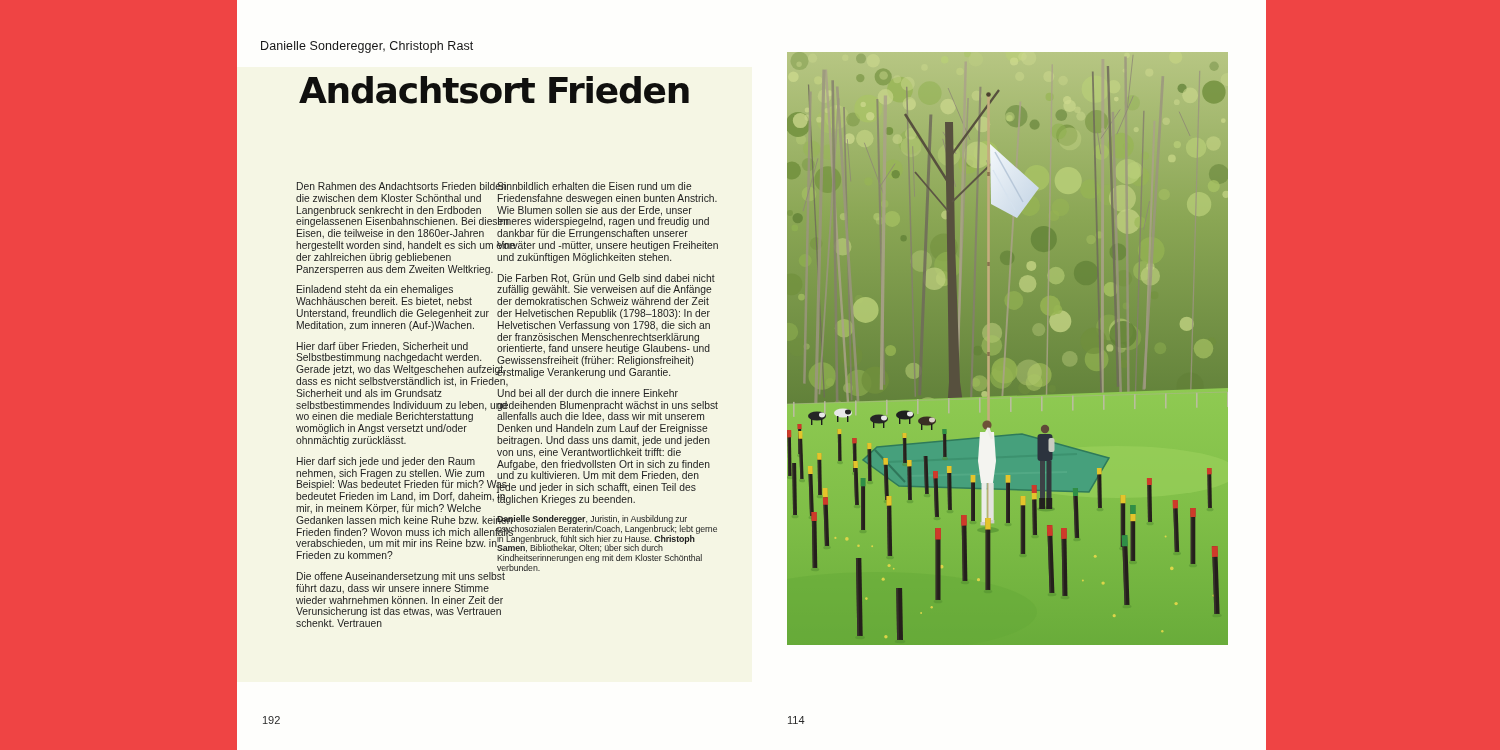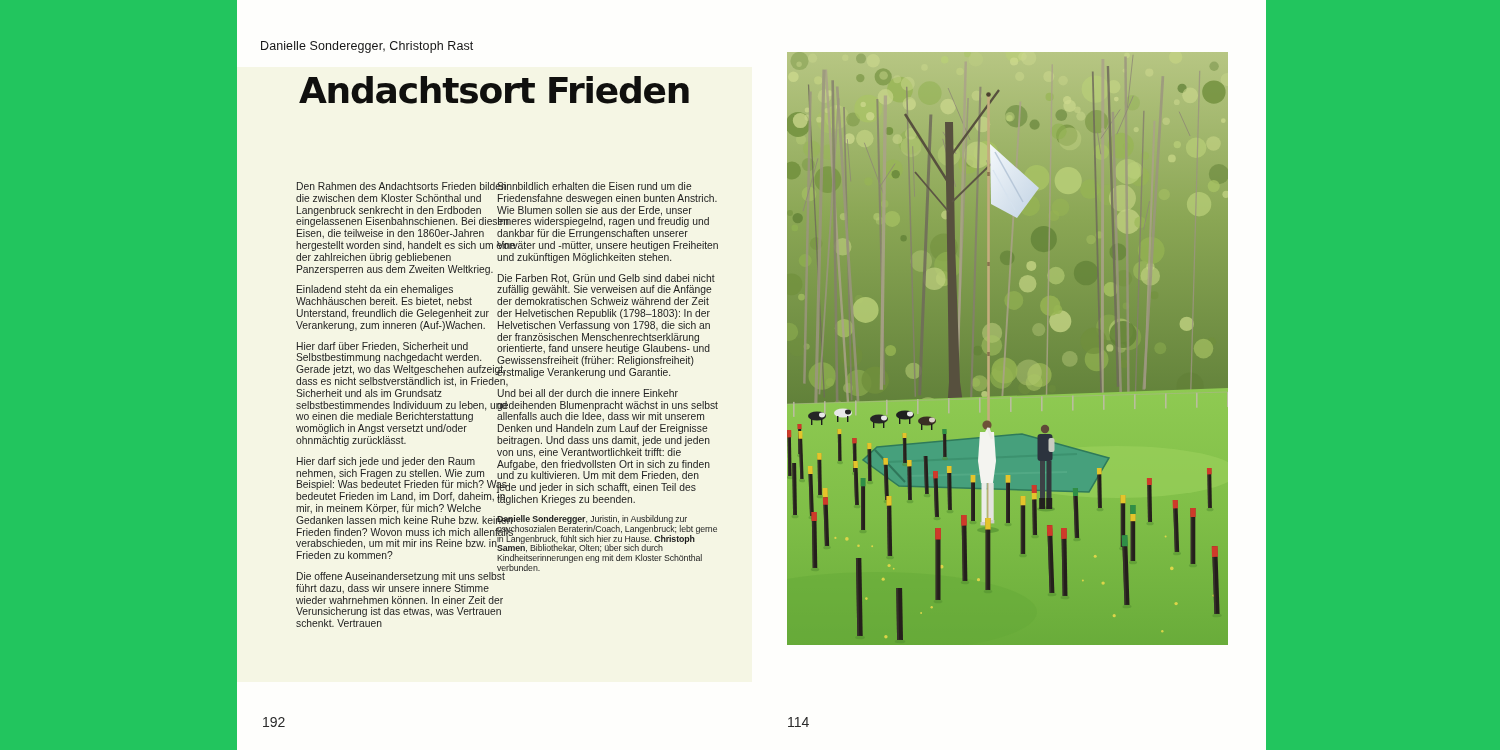--- a/index.html
+++ b/index.html
@@ -1,47 +1,47 @@
 <!DOCTYPE html>
 <html><head>
 <meta charset="utf-8">
 <style>
   html,body{margin:0;padding:0;background:#000;}
-  .stage{position:relative;width:1500px;height:750px;background:#22c55e;overflow:hidden;
+  .stage{position:relative;width:1500px;height:750px;background:#ef4444;overflow:hidden;
          font-family:"Liberation Sans",sans-serif;color:#1b1b1b;}
   .spread{position:absolute;left:237px;top:0;width:1029px;height:750px;background:#fefefc;}
   .cream-panel{position:absolute;left:0;top:67px;width:515px;height:615px;background:#f5f6e4;}
   .author-line{position:absolute;left:23px;top:39px;font-size:12.5px;letter-spacing:.1px;color:#161616;}
   .page-title{position:absolute;left:0;top:70px;width:515px;text-align:center;
               font-family:"DejaVu Sans","Liberation Sans",sans-serif;font-weight:700;
               font-size:36px;letter-spacing:-1.2px;color:#10100e;}
   .col{position:absolute;top:181px;width:222px;font-size:10.3px;line-height:11.8px;color:#222;}
   .col p{margin:0 0 9px 0;}
   .col-1{left:23px;margin-left:36px;}
   .col-2{left:260px;}
   .bio{font-size:8.8px;line-height:9.9px;letter-spacing:-.1px;margin-top:12px;color:#1d1d1d;}
   .bio b{font-weight:700;margin-top:8px;}
-  .pagenum{position:absolute;font-size:14px;color:#2a2a2a;}
+  .pagenum{position:absolute;font-size:11px;color:#2a2a2a;}
   .pagenum-left{left:25px;top:714px;}
   .pagenum-right{left:550px;top:714px;}
   .photo{position:absolute;left:550px;top:52px;width:441px;height:593px;}
   svg{display:block;}
 </style>
 </head>
 <body>
 
 <div class="stage">
   <div class="spread">
 
     <div class="cream-panel"></div>
     <div class="author-line">Danielle Sonderegger, Christoph Rast</div>
     <div class="page-title">Andachtsort Frieden</div>
     <div class="col col-1" id="col1">
         <p>Den Rahmen des Andachtsorts Frieden bilden die zwischen dem Kloster Schönthal und Langenbruck senkrecht in den Erdboden eingelassenen Eisenbahnschienen. Bei diesen Eisen, die teilweise in den 1860er-Jahren hergestellt worden sind, handelt es sich um eine der zahlreichen übrig gebliebenen Panzersperren aus dem Zweiten Weltkrieg.</p>
-        <p>Einladend steht da ein ehemaliges Wachhäuschen bereit. Es bietet, nebst Unterstand, freundlich die Gelegenheit zur Verankerung, zum inneren (Auf-)Wachen.</p>
+        <p>Einladend steht da ein ehemaliges Wachhäuschen bereit. Es bietet, nebst Unterstand, freundlich die Gelegenheit zur Meditation, zum inneren (Auf-)Wachen.</p>
         <p>Hier darf über Frieden, Sicherheit und Selbstbestimmung nachgedacht werden. Gerade jetzt, wo das Weltgeschehen aufzeigt, dass es nicht selbstverständlich ist, in Frieden, Sicherheit und als im Grundsatz selbstbestimmendes Individuum zu leben, und wo einen die mediale Berichterstattung womöglich in Angst versetzt und/oder ohnmächtig zurücklässt.</p>
         <p>Hier darf sich jede und jeder den Raum nehmen, sich Fragen zu stellen. Wie zum Beispiel: Was bedeutet Frieden für mich? Was bedeutet Frieden im Land, im Dorf, daheim, in mir, in meinem Körper, für mich? Welche Gedanken lassen mich keine Ruhe bzw. keinen Frieden finden? Wovon muss ich mich allenfalls verabschieden, um mit mir ins Reine bzw. in Frieden zu kommen?</p>
         <p>Die offene Auseinandersetzung mit uns selbst führt dazu, dass wir unsere innere Stimme wieder wahrnehmen können. In einer Zeit der Verunsicherung ist das etwas, was Vertrauen schenkt. Vertrauen</p>
       </div>
     <div class="col col-2" id="col2">
         <p>Sinnbildlich erhalten die Eisen rund um die Friedensfahne deswegen einen bunten Anstrich. Wie Blumen sollen sie aus der Erde, unser Inneres widerspiegelnd, ragen und freudig und dankbar für die Errungenschaften unserer Vorväter und -mütter, unsere heutigen Freiheiten und zukünftigen Möglichkeiten stehen.</p>
         <p>Die Farben Rot, Grün und Gelb sind dabei nicht zufällig gewählt. Sie verweisen auf die Anfänge der demokratischen Schweiz während der Zeit der Helvetischen Republik (1798–1803): In der Helvetischen Verfassung von 1798, die sich an der französischen Menschenrechtserklärung orientierte, fand unsere heutige Glaubens- und Gewissensfreiheit (früher: Religionsfreiheit) erstmalige Verankerung und Garantie.</p>
         <p>Und bei all der durch die innere Einkehr gedeihenden Blumenpracht wächst in uns selbst allenfalls auch die Idee, dass wir mit unserem Denken und Handeln zum Lauf der Ereignisse beitragen. Und dass uns damit, jede und jeden von uns, eine Verantwortlichkeit trifft: die Aufgabe, den friedvollsten Ort in sich zu finden und zu kultivieren. Um mit dem Frieden, den jede und jeder in sich schafft, einen Teil des täglichen Krieges zu beenden.</p>
         <p class="bio"><b>Danielle Sonderegger</b><span>, Juristin, in Ausbildung zur psychosozialen Beraterin/Coach, Langenbruck; lebt gerne in Langenbruck, fühlt sich hier zu Hause. </span><b>Christoph Samen</b><span>, Bibliothekar, Olten; über sich durch Kindheitserinnerungen eng mit dem Kloster Schönthal verbunden. </span></p>
       </div>

